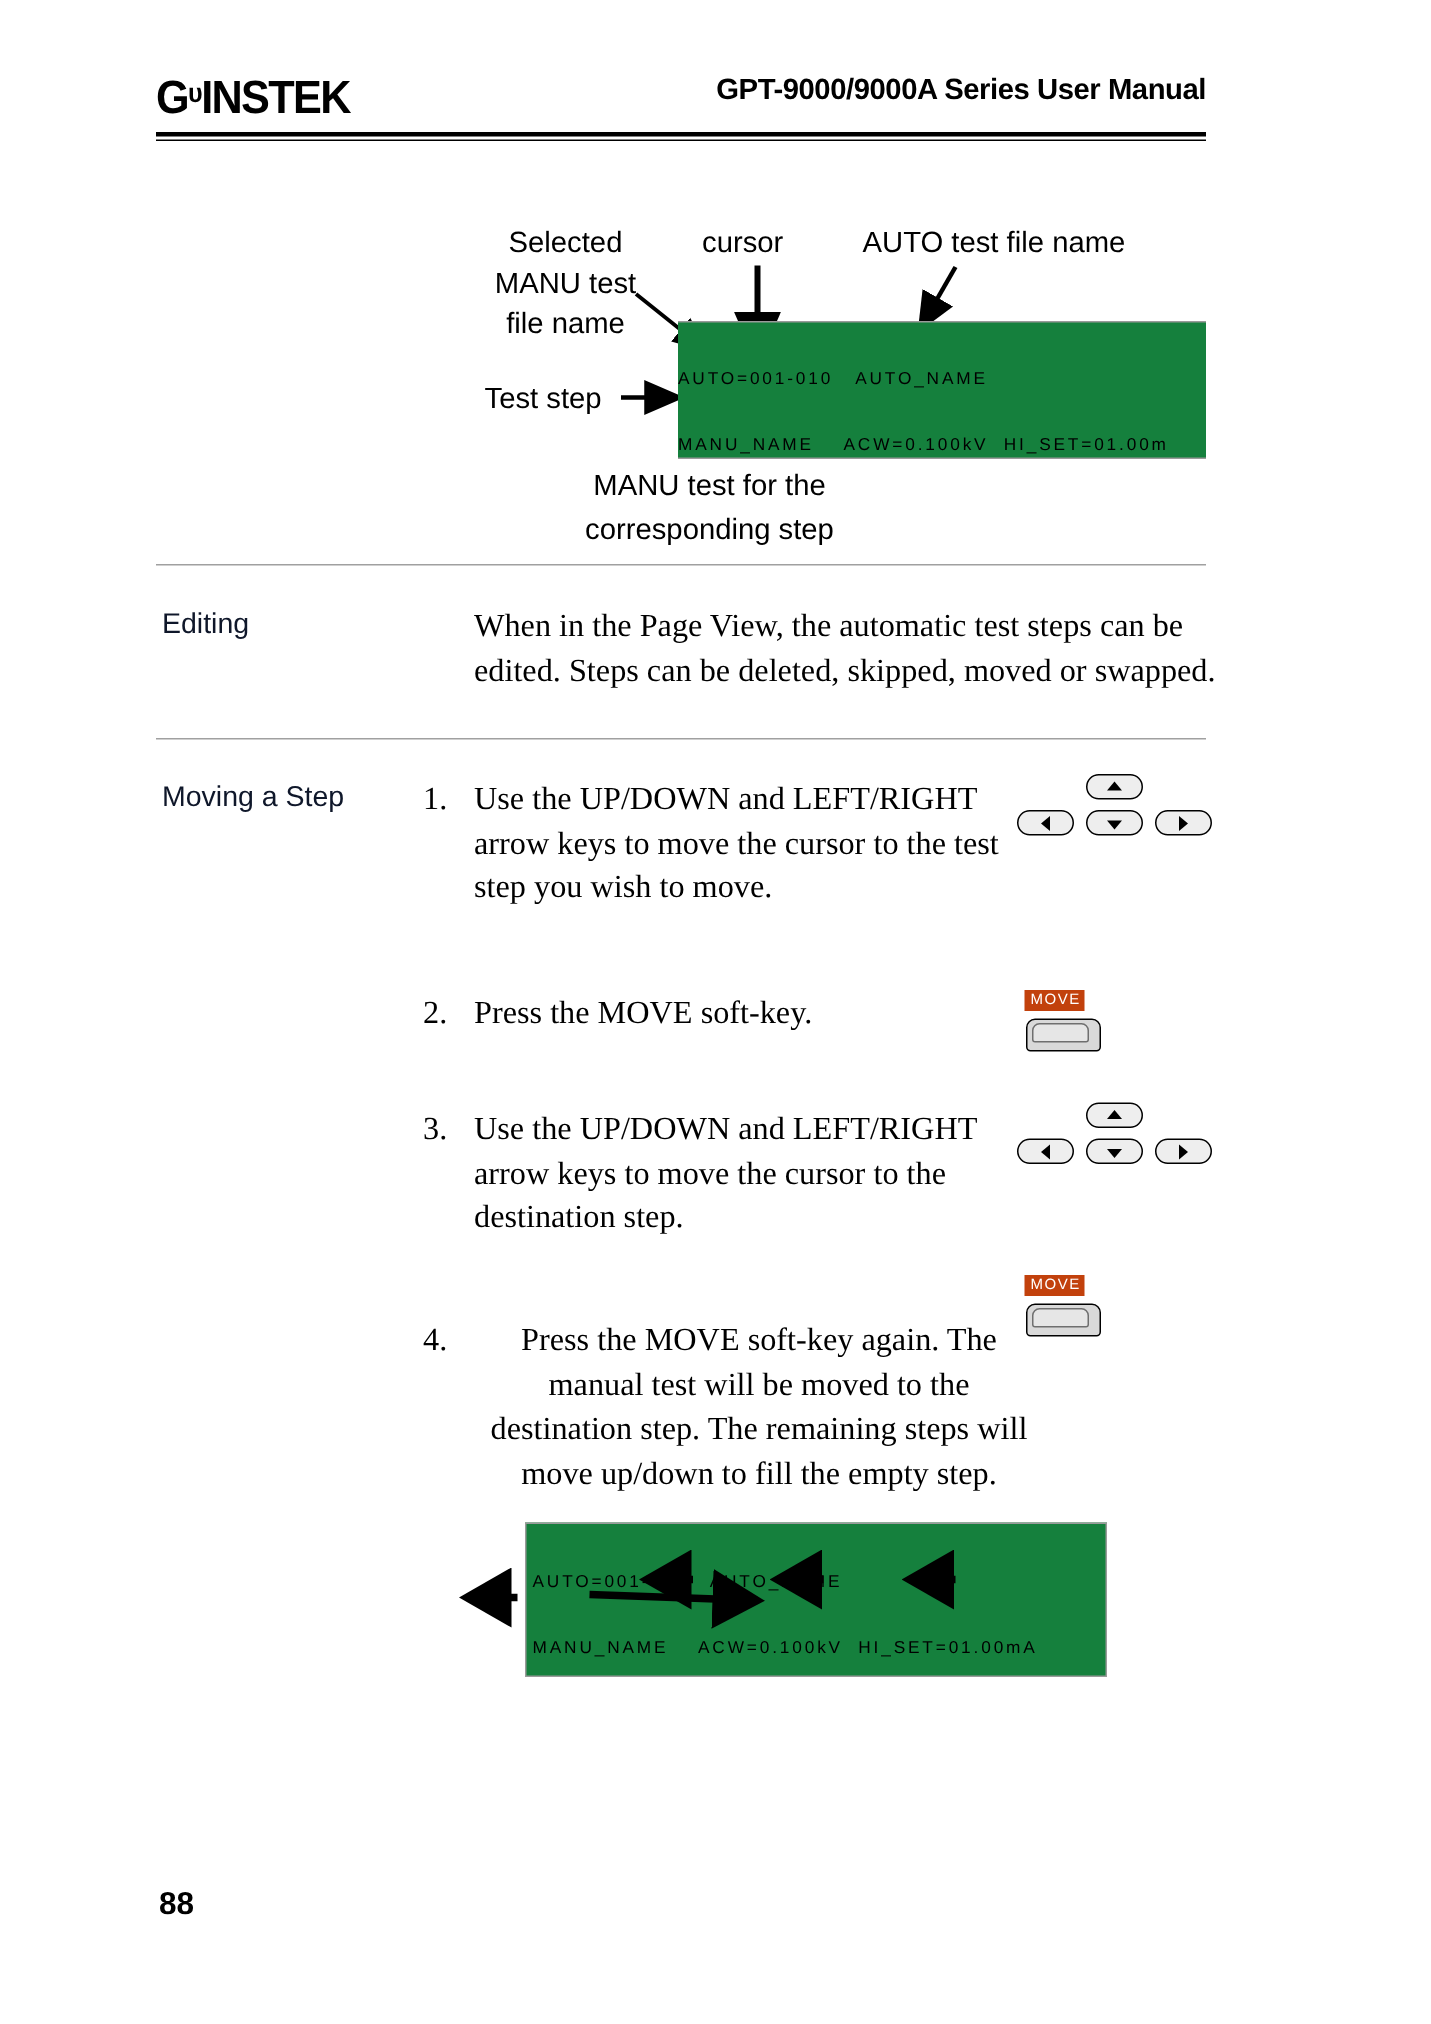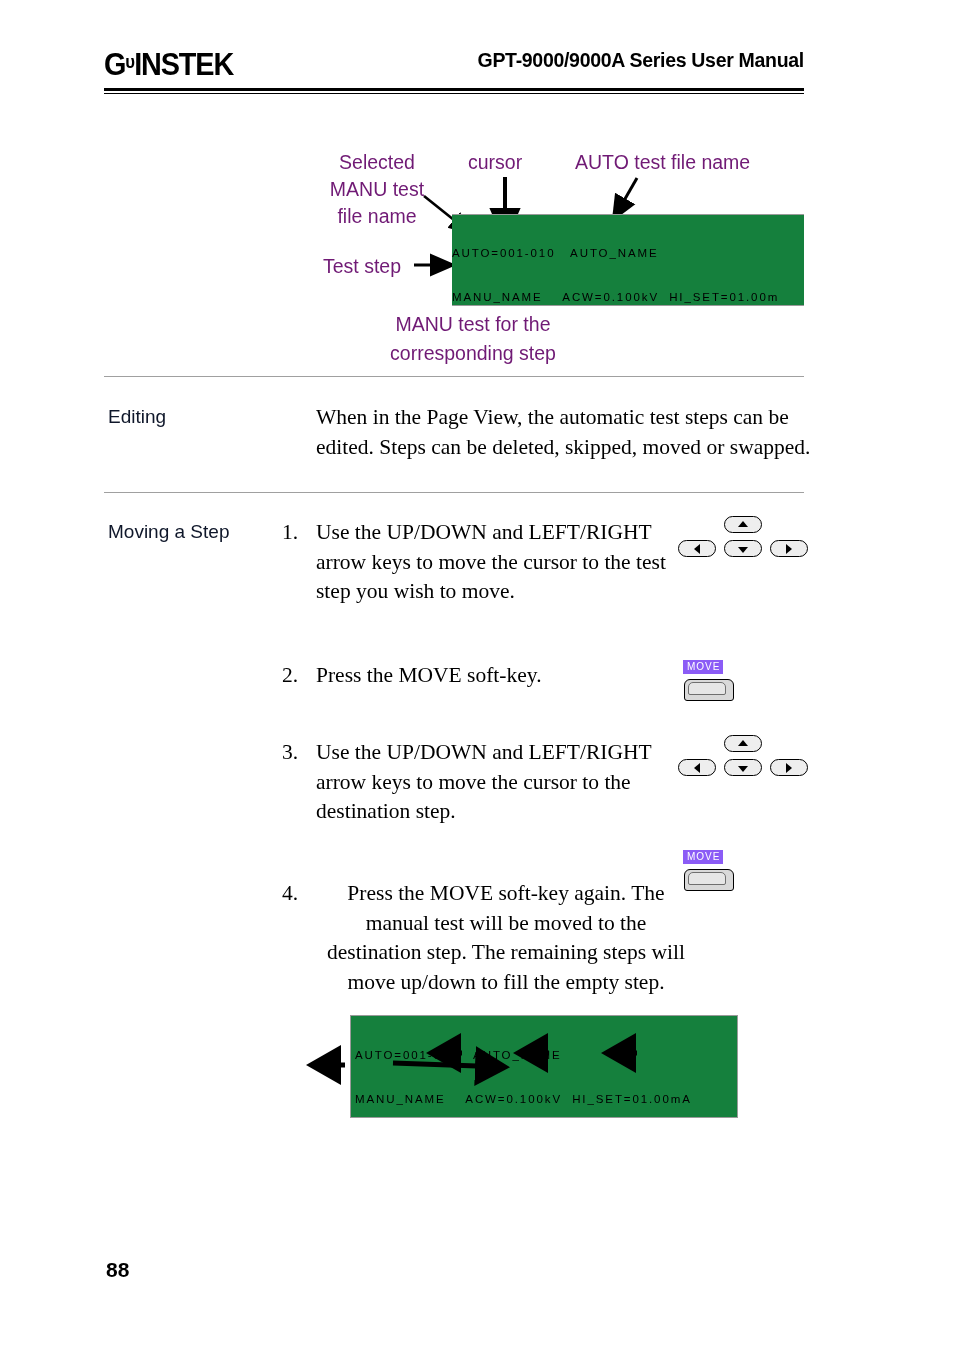--- a/index.html
+++ b/index.html
@@ -68,21 +68,21 @@
   .callouts {
     position: absolute;
     left: 0; top: 0; width: 954px; height: 1349px;
     pointer-events: none;
   }
   .callout-label {
     position: absolute;
     font-family: "Liberation Sans", sans-serif;
     font-size: 19.5px;
     line-height: 27px;
-    color: #701a75;
+    color: #000000;
     white-space: nowrap;
   }
   .lbl-selected      { left: 317px; top: 149px; text-align: center; width: 120px; }
   .lbl-cursor        { left: 468px; top: 149px; }
   .lbl-autoname      { left: 575px; top: 149px; }
   .lbl-teststep      { left: 323px; top: 253px; }
   .lbl-manucaption   { left: 378px; top: 310px; text-align: center; width: 190px; line-height: 29px;}
 
   
   .lcd {
@@ -223,21 +223,21 @@
   .softkey-graphic {
     position: absolute;
     width: 58px;
     height: 46px;
   }
   #softkey-2 { left: 683px; top: 660px; }
   #softkey-4 { left: 683px; top: 850px; }
   .softkey-graphic .sk-label {
     position: absolute;
     left: 0; top: 0;
-    background: #8b5cf6;
+    background: #c2410c;
     color: #fff;
     font-family: "Liberation Sans", sans-serif;
     font-size: 10px;
     letter-spacing: 1px;
     padding: 1px 3px 1px 4px;
     line-height: 12px;
   }
   .softkey-graphic .sk-btn {
     position: absolute;
     left: 1px;

